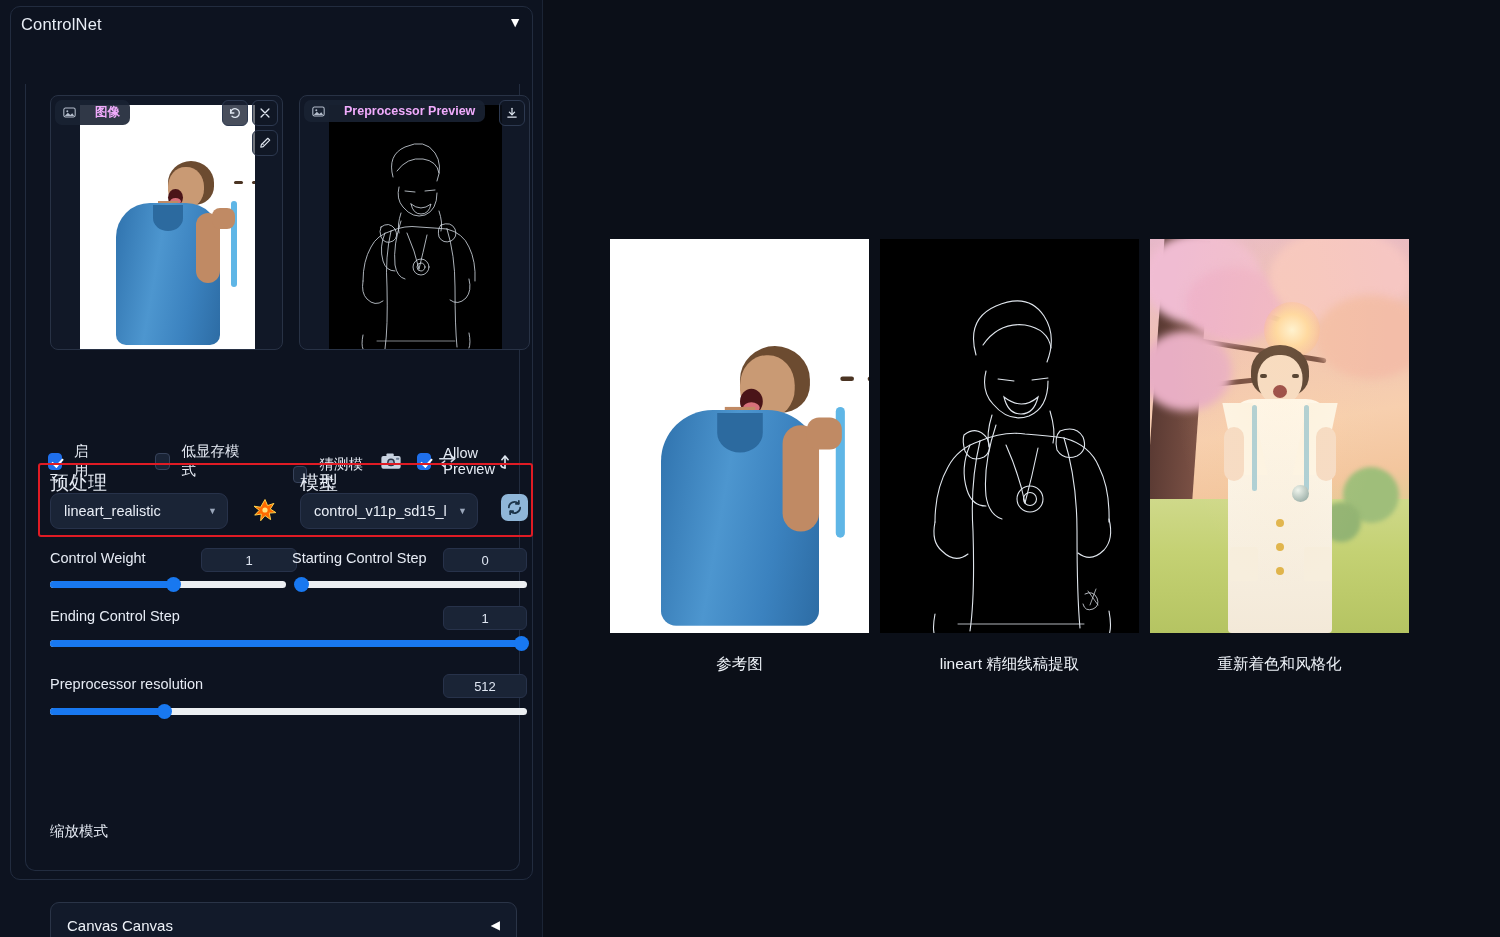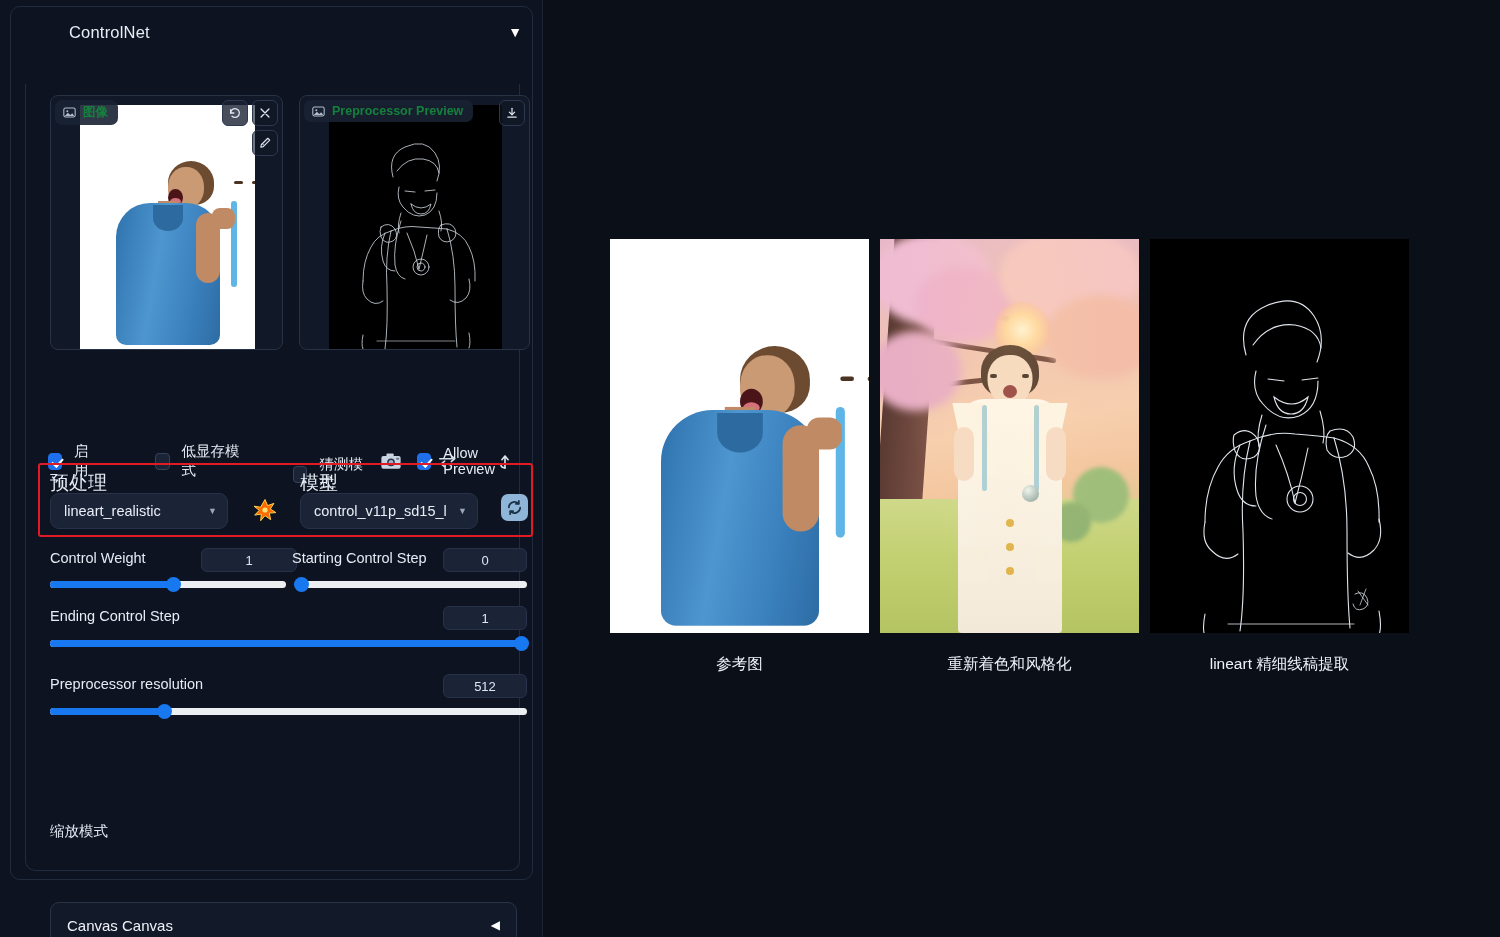--- a/index.html
+++ b/index.html
@@ -15,21 +15,21 @@
   .cn-panel {
     position: absolute; left: 0; top: 0; width: 543px; height: 937px;
     background: #0d1320; border-right: 1px solid #1b2435;
   }
   .cn-inner {
     position: absolute; left: 10px; top: 6px; width: 523px; height: 874px;
     border: 1px solid #222c3f; border-radius: 10px; background: #0d1320;
   }
   .cn-head {
     position: absolute; left: 10px; top: 8px; right: 10px; height: 34px;
-    display: flex; align-items: center; justify-content: space-between; margin-left: 48px;
+    display: flex; align-items: flex-start; justify-content: space-between;
   }
   .cn-title { font-size: 16.5px; color: #e8edf5; letter-spacing: .2px; }
   .cn-caret { color: #ffffff; font-size: 14px; line-height: 1; }
 
   
   .tabs {
     position: absolute; left: 14px; top: 44px; right: 14px; height: 33px;
     display: flex; align-items: flex-end; border-bottom: 1px solid #222c3f;
   }
   .tab {
@@ -52,23 +52,23 @@
   
   .pane {
     position: absolute; border: 1px solid #283245; border-radius: 8px;
     background: #111827; overflow: hidden;
   }
   .pane.src  { left: 24px; top: 11px; width: 233px; height: 255px; }
   .pane.prev { left: 273px; top: 11px; width: 231px; height: 255px; }
 
   .pane-label {
     position: absolute; left: 4px; top: 4px; z-index: 4;
-    display: flex; align-items: center; gap: 7px;
+    display: flex; align-items: center; gap: 19px;
     background: #1a2233e6; border-radius: 7px; padding: 4px 10px 4px 8px;
-    font-size: 12.5px; color: #15803d; font-weight: 700;
+    font-size: 12.5px; color: #f0abfc; font-weight: 700;
   }
   .pane-label .ico { width: 13px; height: 13px; display: block; opacity: .85; }
 
   .pane-btns { position: absolute; right: 4px; top: 4px; z-index: 5; display: flex; flex-direction: column; gap: 4px; }
   .pane-btns .row { display: flex; gap: 4px; }
   .sq-btn {
     width: 26px; height: 26px; border-radius: 6px; background: #1a2233cc;
     border: 1px solid #2d3950; display: flex; align-items: center; justify-content: center;
     color: #dfe6f0;
   }
@@ -483,60 +483,20 @@
           <div class="n-stethL"></div>
           <div class="n-armL"></div>
           <div class="n-fistL"></div>
 
         </div>
       </div>
       <div class="gcap">参考图</div>
     </div>
 
     <div class="gcell">
-      <div class="gimg g3">
-        <div class="trunk"></div>
-        <div class="branch" style="left:30px; top:46px; width:120px; transform:rotate(18deg);"></div>
-        <div class="branch" style="left:28px; top:96px; width:150px; transform:rotate(9deg);"></div>
-        <div class="branch" style="left:34px; top:146px; width:96px; transform:rotate(-6deg);"></div>
-        <div class="blossom" style="left:-8px; top:-6px; width:120px; height:92px; background:#f0bcd2;"></div>
-        <div class="blossom" style="left:36px; top:28px; width:96px; height:76px; background:#eeb2cb;"></div>
-        <div class="blossom" style="left:120px; top:-10px; width:140px; height:94px; background:#f6c6c2;"></div>
-        <div class="blossom" style="left:166px; top:56px; width:110px; height:84px; background:#f3bda8;"></div>
-        <div class="blossom" style="left:-10px; top:92px; width:92px; height:80px; background:#e8aec4;"></div>
-        <div class="sun"></div>
-        <div class="field"></div>
-        <div class="tree-r"></div>
-        <div class="tree-r2"></div>
-        <div class="anime">
-          <div class="a-hair"></div>
-          <div class="a-face"></div>
-          <div class="a-eyeL"></div>
-            <div class="a-eyeR"></div>
-          <div class="a-mouth"></div>
-          <div class="a-body"></div>
-          <div class="a-lapelL"></div>
-            <div class="a-lapelR"></div>
-          <div class="a-stethL"></div>
-            <div class="a-stethR"></div>
-          <div class="a-armL"></div>
-            <div class="a-armR"></div>
-          <div class="a-bell"></div>
-          <div class="a-btn1"></div>
-            <div class="a-btn2"></div>
-            <div class="a-btn3"></div>
-          <div class="a-pocketL"></div>
-            <div class="a-pocketR"></div>
-        </div>
-        <div class="glow"></div>
-      </div>
-      <div class="gcap">重新着色和风格化</div>
-    </div>
-
-    <div class="gcell">
       <div class="gimg g2">
         <svg viewBox="0 0 263 398" width="263" height="398">
           <g fill="none" stroke="#dfe5ec" stroke-width="1.1" stroke-linecap="round">
             <path d="M96 116 q-10 -36 20 -49 q32 -14 48 10 q13 20 3 46"></path>
             <path d="M103 106 q16 -23 42 -20 q23 4 26 23"></path>
             <path d="M106 132 q-5 20 7 33 q16 19 36 12 q19 -8 19 -35"></path>
             <path d="M118 140 l16 2 M152 141 l16 -2"></path>
             <path d="M124 158 q18 14 34 0 q-4 17 -17 17 q-13 0 -17 -17z"></path>
             <path d="M112 176 q-6 19 -3 32"></path>
             <path d="M170 172 q6 20 3 32"></path>
@@ -558,14 +518,54 @@
             <path d="M55 375 q-3 16 0 22 M229 372 q3 16 0 24"></path>
             <path d="M78 385 l126 0" stroke-width="0.8"></path>
             <path d="M205 355 q8 -4 12 4 q3 8 -4 11 q-8 3 -10 -5" stroke-width="0.8"></path>
             <path d="M208 352 l10 14 M216 350 l-6 16" stroke-width="0.7"></path>
           </g>
         </svg>
       </div>
       <div class="gcap">lineart 精细线稿提取</div>
     </div>
 
+    <div class="gcell">
+      <div class="gimg g3">
+        <div class="trunk"></div>
+        <div class="branch" style="left:30px; top:46px; width:120px; transform:rotate(18deg);"></div>
+        <div class="branch" style="left:28px; top:96px; width:150px; transform:rotate(9deg);"></div>
+        <div class="branch" style="left:34px; top:146px; width:96px; transform:rotate(-6deg);"></div>
+        <div class="blossom" style="left:-8px; top:-6px; width:120px; height:92px; background:#f0bcd2;"></div>
+        <div class="blossom" style="left:36px; top:28px; width:96px; height:76px; background:#eeb2cb;"></div>
+        <div class="blossom" style="left:120px; top:-10px; width:140px; height:94px; background:#f6c6c2;"></div>
+        <div class="blossom" style="left:166px; top:56px; width:110px; height:84px; background:#f3bda8;"></div>
+        <div class="blossom" style="left:-10px; top:92px; width:92px; height:80px; background:#e8aec4;"></div>
+        <div class="sun"></div>
+        <div class="field"></div>
+        <div class="tree-r"></div>
+        <div class="tree-r2"></div>
+        <div class="anime">
+          <div class="a-hair"></div>
+          <div class="a-face"></div>
+          <div class="a-eyeL"></div>
+            <div class="a-eyeR"></div>
+          <div class="a-mouth"></div>
+          <div class="a-body"></div>
+          <div class="a-lapelL"></div>
+            <div class="a-lapelR"></div>
+          <div class="a-stethL"></div>
+            <div class="a-stethR"></div>
+          <div class="a-armL"></div>
+            <div class="a-armR"></div>
+          <div class="a-bell"></div>
+          <div class="a-btn1"></div>
+            <div class="a-btn2"></div>
+            <div class="a-btn3"></div>
+          <div class="a-pocketL"></div>
+            <div class="a-pocketR"></div>
+        </div>
+        <div class="glow"></div>
+      </div>
+      <div class="gcap">重新着色和风格化</div>
+    </div>
+
   </div>
 </div>
 
 </body></html>

